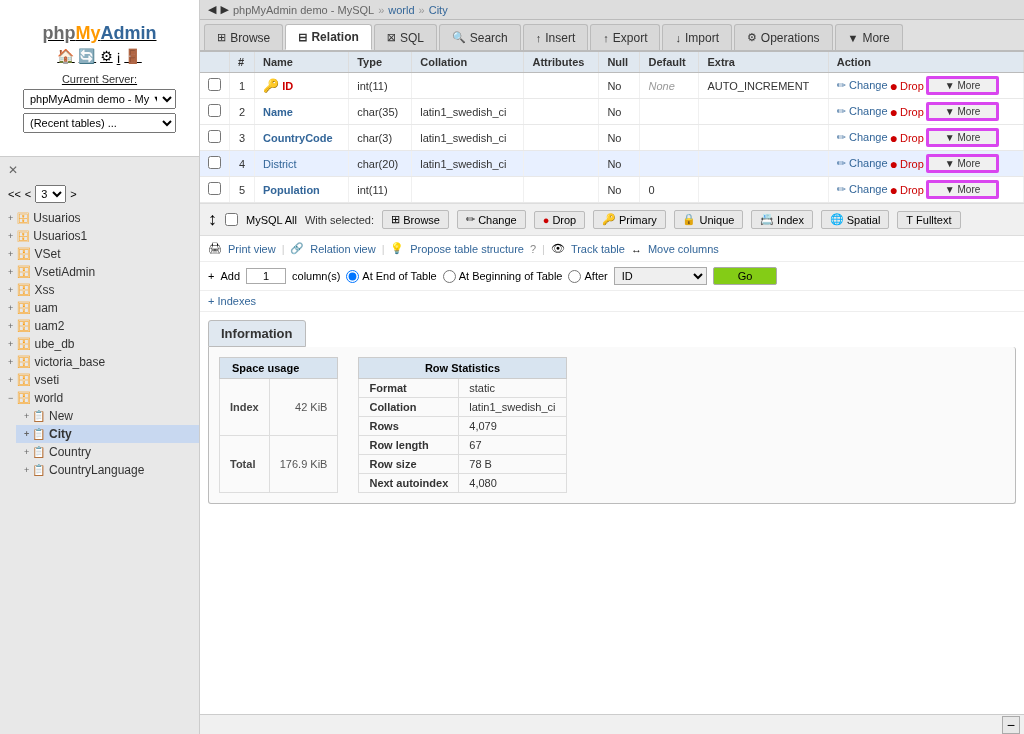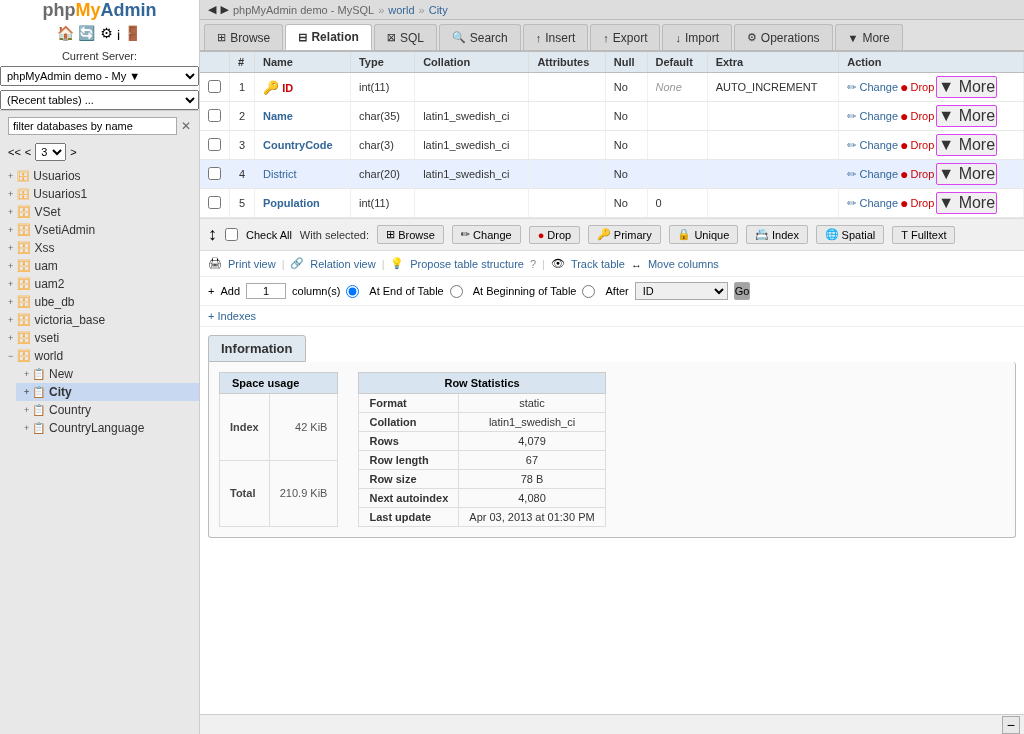--- a/index.html
+++ b/index.html
@@ -10,23 +10,24 @@
       width: 200px;
       min-width: 200px;
       background: #e8e8e8;
       border-right: 1px solid #ccc;
       display: flex;
       flex-direction: column;
       overflow: hidden;
     }
     #logo-area {
       background: #fff;
-      padding: 0;
+      padding: 23px;
       text-align: center;
       border-bottom: 1px solid #ccc;
+      text-decoration: underline;
     }
     #logo-text {
       font-size: 18px;
       font-weight: bold;
     }
     #logo-text .php { color: #6c6c6c; }
     #logo-text .my { color: #f90; }
     #logo-text .admin { color: #369; }
     .logo-icons { display: flex; gap: 4px; justify-content: center; margin-top: 4px; }
     .logo-icon { font-size: 14px; }
@@ -122,21 +123,21 @@
       color: #333;
     }
     #structure-table tr.highlight td { background: #e8f0ff; }
     .col-check { width: 20px; text-align: center; }
     .col-num { width: 25px; text-align: center; color: #666; }
     .col-name { font-weight: bold; color: #369; }
     .col-name.pk { color: #c00; }
     .action-btns { display: flex; align-items: center; gap: 2px; white-space: nowrap; }
     .btn-change { font-size: 11px; color: #369; cursor: pointer; display: flex; align-items: center; gap: 2px; }
     .btn-drop { font-size: 11px; color: #c00; cursor: pointer; display: flex; align-items: center; gap: 2px; }
-    .btn-more { font-size: 16px; color: #333; cursor: pointer; border: 1px solid #d946ef; padding: 1px 1px; background: #f0f0f0; border-radius: 2px; }
+    .btn-more { font-size: 10px; color: #333; cursor: pointer; border: 3px solid #d946ef; padding: 1px 16px; background: #f0f0f0; border-radius: 2px; }
 
     
     #with-selected {
       background: #f0f0f0;
       border-top: 1px solid #ddd;
       border-bottom: 1px solid #ddd;
       padding: 5px 8px;
       display: flex;
       align-items: center;
       gap: 8px;
@@ -172,22 +173,22 @@
     
     #add-col-bar {
       padding: 5px 8px;
       display: flex;
       align-items: center;
       gap: 6px;
       font-size: 11px;
       border-bottom: 1px solid #eee;
     }
     .add-col-input { width: 40px; padding: 1px 3px; font-size: 11px; border: 1px solid #aaa; text-align: center; }
-    .radio-label { display: flex; align-items: flex-start; gap: 10px; cursor: pointer; }
-    .go-btn { padding: 2px 0; font-size: 11px; background: #a3a3a3; border: 1px solid #aaa; cursor: pointer; border-radius: 2px; }
+    .radio-label { display: flex; align-items: flex-start; gap: 3px; cursor: pointer; }
+    .go-btn { padding: 2px 24px; font-size: 11px; background: #84cc16; border: 1px solid #aaa; cursor: pointer; border-radius: 2px; }
     .after-select { font-size: 11px; padding: 1px 3px; border: 1px solid #aaa; }
 
     
     #indexes-link {
       padding: 4px 8px;
       font-size: 11px;
       border-bottom: 1px solid #eee;
     }
     .indexes-link { color: #369; cursor: pointer; text-align: right; }
 
@@ -236,21 +237,21 @@
       border: 1px solid #ccc;
       font-weight: bold;
       text-align: center;
     }
     .stats-table td {
       padding: 3px 10px;
       border: 1px solid #ddd;
       color: #333;
     }
     .stats-table .slabel { font-weight: bold; }
-    .stats-table .sval { text-align: center; }
+    .stats-table .sval { text-align: left; }
 
     
     #bottom-bar {
       background: #f0f0f0;
       border-top: 1px solid #ccc;
       height: 20px;
       display: flex;
       align-items: center;
       justify-content: flex-end;
       padding: 0 4px;
@@ -276,21 +277,20 @@
     </div>
     <div id="server-label">Current Server:</div>
     <select class="server-select">
       <option>phpMyAdmin demo - My ▼</option>
     </select>
     <select class="recent-select">
       <option>(Recent tables) ...</option>
     </select>
   </div>
   <div id="filter-area">
-    <input class="filter-input" type="text" value="filter databases by name" style="flex: 1 1 0%; font-size: 11px; padding: 2px 4px; border: 1px solid rgb(170, 170, 170);">
     <span style="cursor:pointer;color:#666;">✕</span>
   </div>
   <div id="pagination-area">
     <span style="cursor:pointer;">&lt;&lt;</span>
     <span style="cursor:pointer;">&lt;</span>
     <select style="font-size:11px;padding:1px;">
       <option>3</option>
     </select>
     <span style="cursor:pointer;">&gt;</span>
   </div>
@@ -555,21 +555,21 @@
               <span class="btn-more">▼ More</span>
             </div>
           </td>
         </tr>
       </tbody>
     </table>
 
     <div id="with-selected">
       <span style="font-size:18px;cursor:pointer;">↕</span>
       <input type="checkbox" style="">
-      <span class="check-all-label">Check All</span>
+      <span class="check-all-label">MySQL All</span>
       <span class="ws-label">With selected:</span>
       <div class="ws-btn">
         <span>⊞</span>
         <span>Browse</span>
       </div>
       <div class="ws-btn">
         <span>✏</span>
         <span>Change</span>
       </div>
       <div class="ws-btn">
@@ -657,21 +657,21 @@
                 <th colspan="2">Space usage</th>
               </tr>
             </thead>
             <tbody>
               <tr>
                 <td class="label-col">Index</td>
                 <td class="value-col">42 KiB</td>
               </tr>
               <tr>
                 <td class="label-col"><strong>Total</strong></td>
-                <td class="value-col">210.9 KiB</td>
+                <td class="value-col">176.9 KiB</td>
               </tr>
             </tbody>
           </table>
 
           <table class="stats-table">
             <thead>
               <tr>
                 <th colspan="2">Row Statistics</th>
               </tr>
             </thead>
@@ -692,24 +692,20 @@
                 <td class="slabel">Row length</td>
                 <td class="sval">67</td>
               </tr>
               <tr>
                 <td class="slabel">Row size</td>
                 <td class="sval">78 B</td>
               </tr>
               <tr>
                 <td class="slabel">Next autoindex</td>
                 <td class="sval">4,080</td>
-              </tr>
-              <tr>
-                <td class="slabel">Last update</td>
-                <td class="sval">Apr 03, 2013 at 01:30 PM</td>
               </tr>
             </tbody>
           </table>
         </div>
       </div>
     </div>
   </div>
 
   <div id="bottom-bar">
     <span style="cursor:pointer;font-size:14px;border:1px solid #aaa;padding:0 4px;background:#e8e8e8;">−</span>

